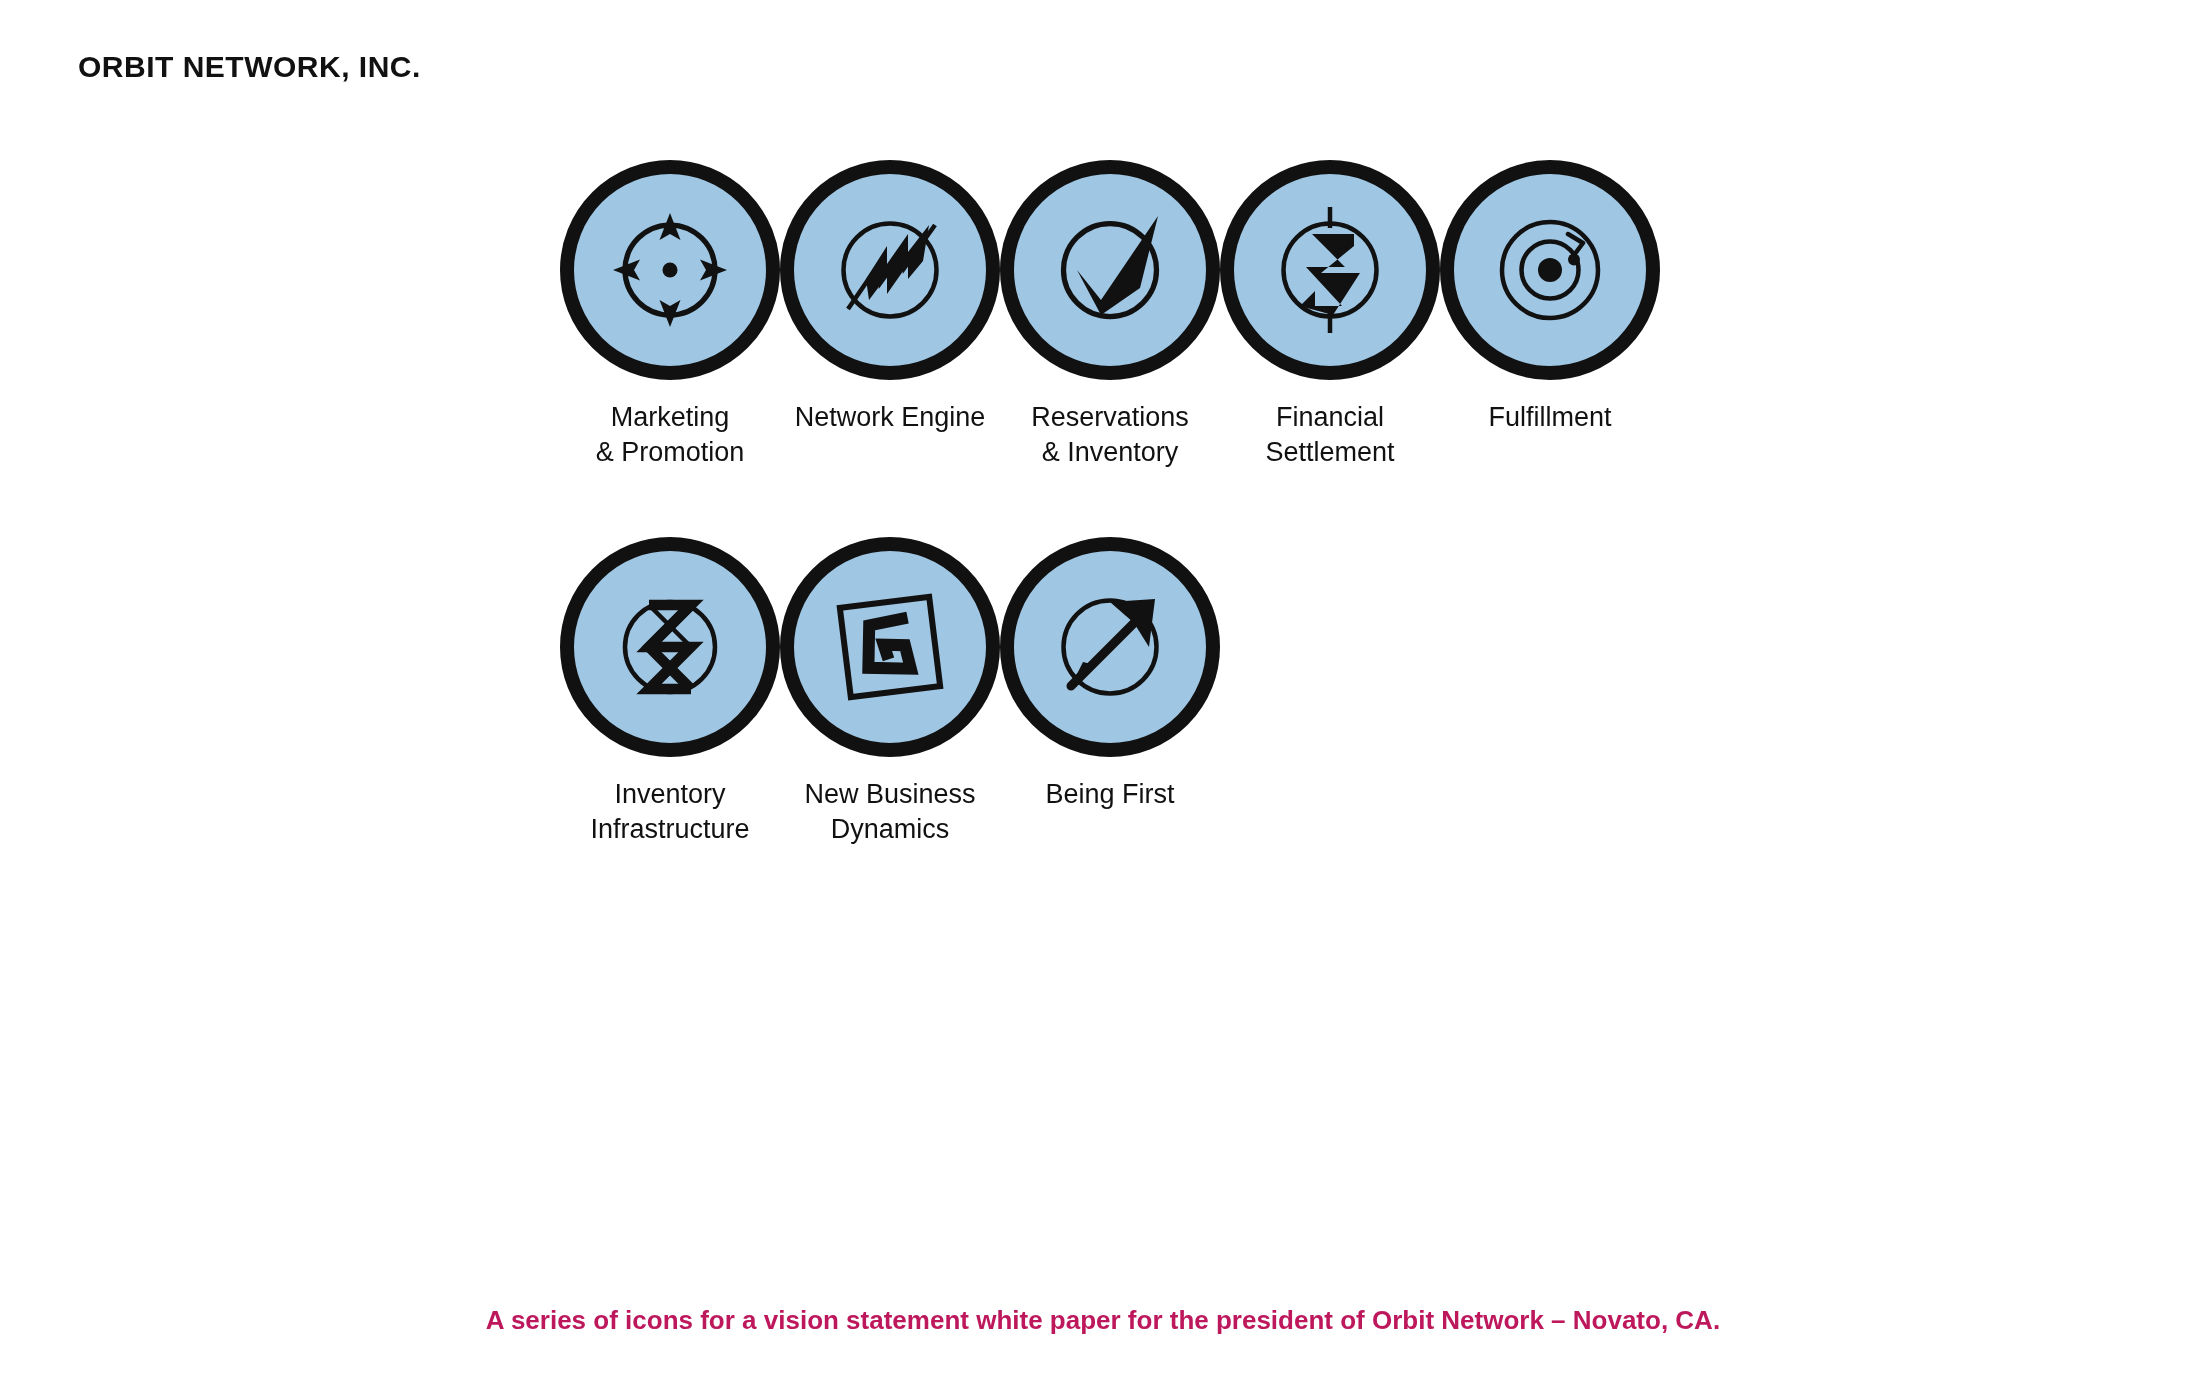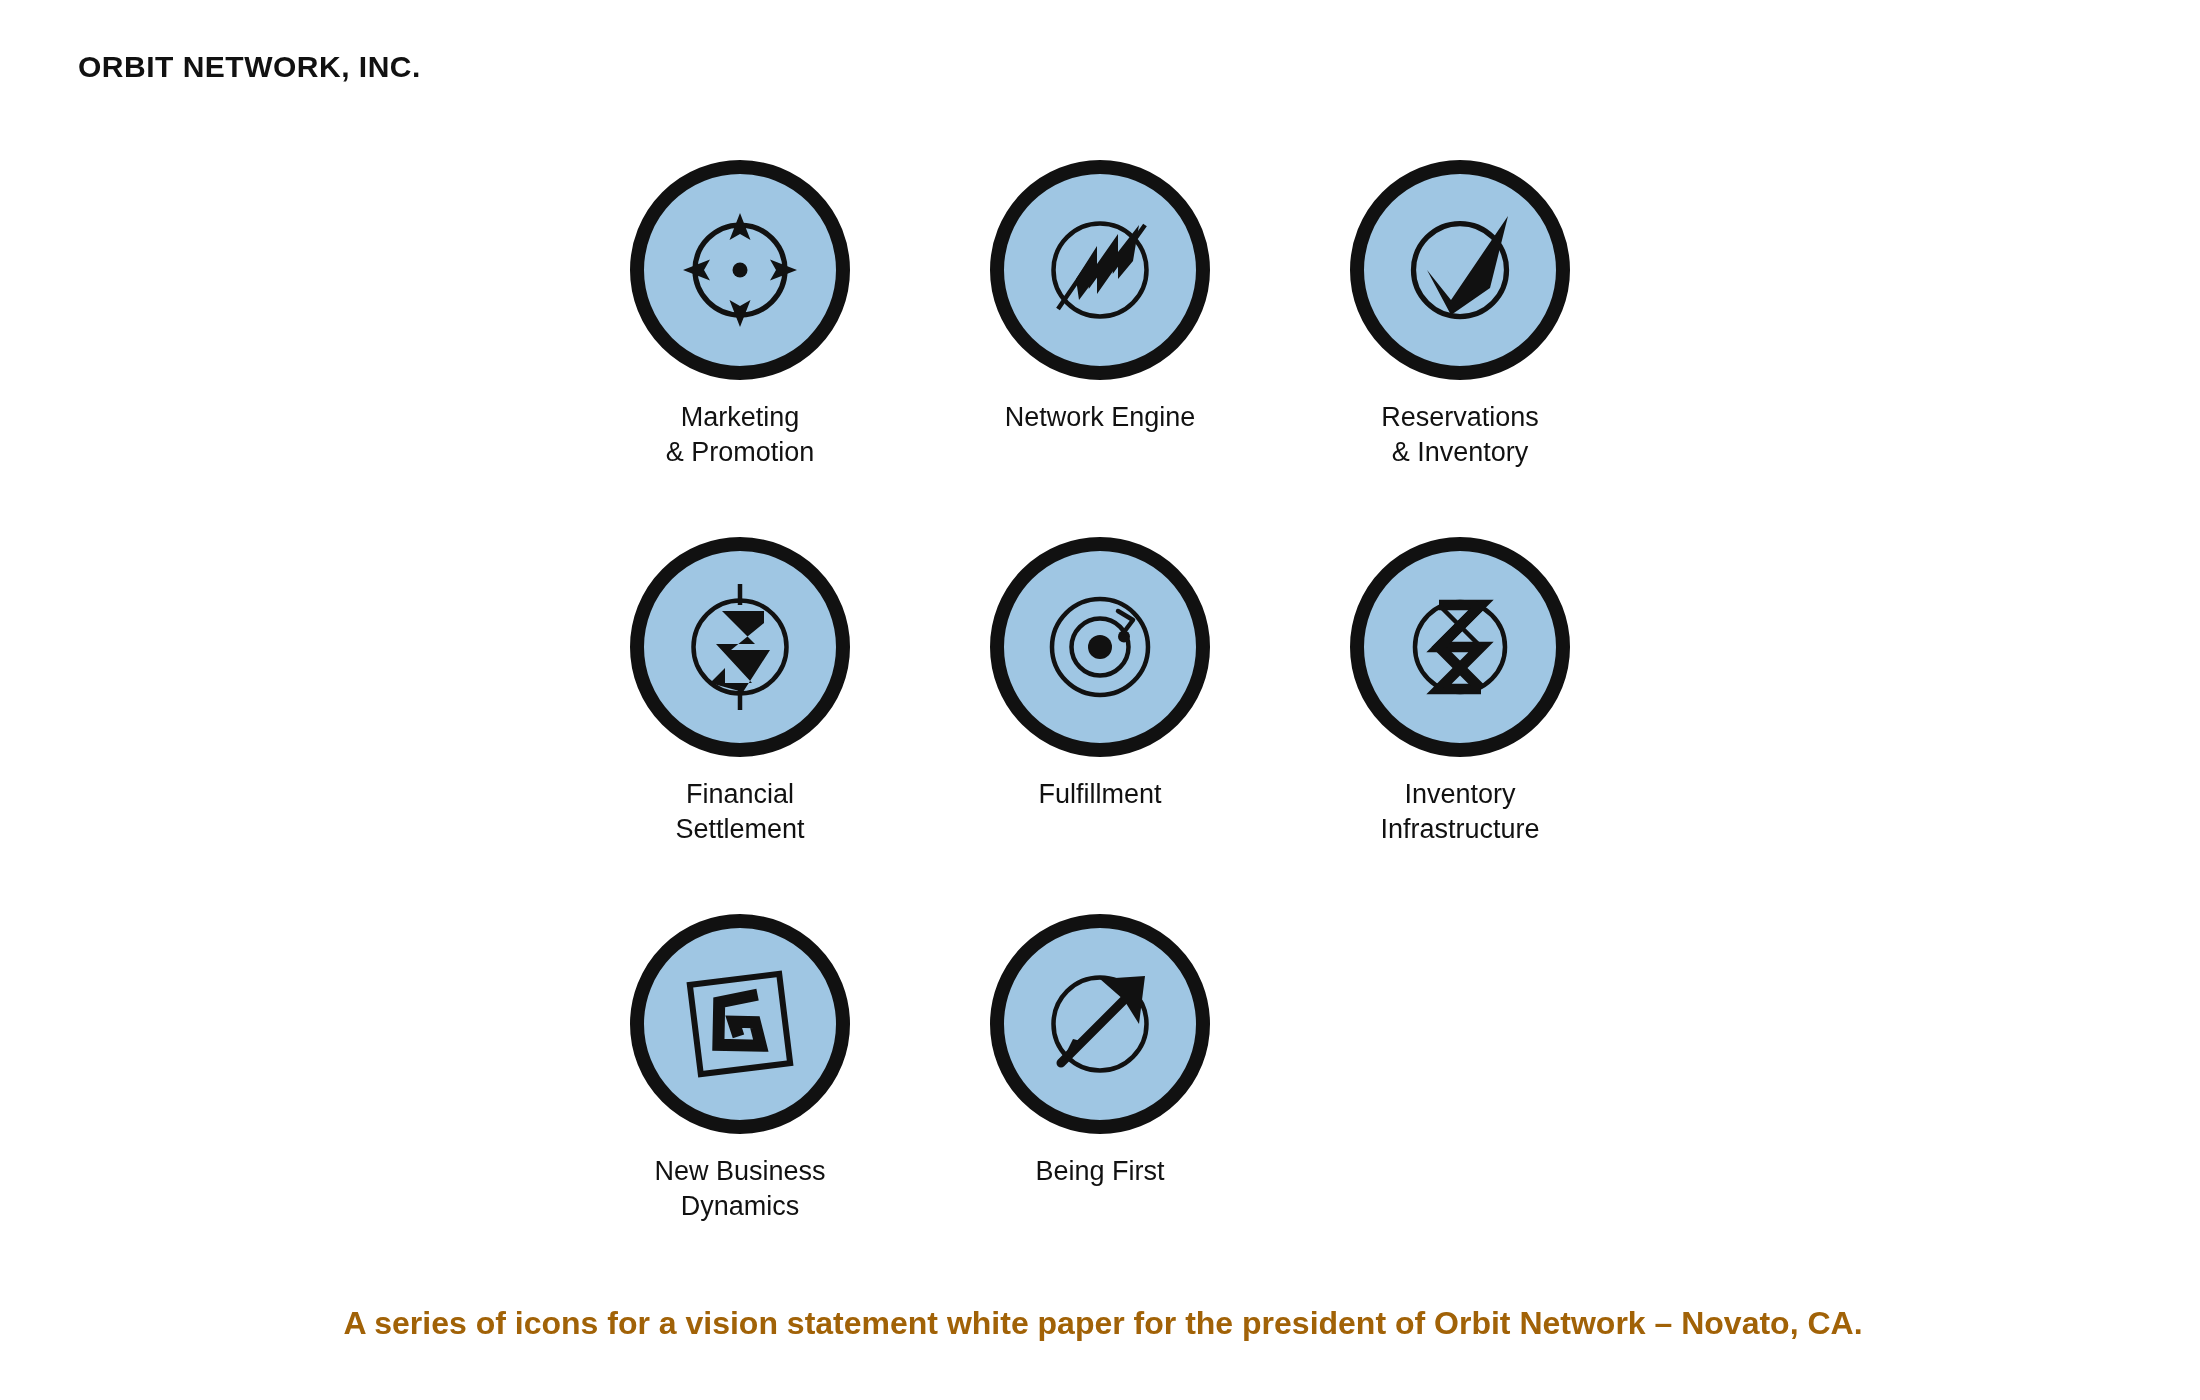--- a/index.html
+++ b/index.html
@@ -25,21 +25,21 @@
     letter-spacing: 0.5px;
     color: #111111;
   }
 
   .icon-grid {
     position: absolute;
     left: 560px;
     top: 160px;
     width: 1080px;
     display: grid;
-    grid-template-columns: repeat(3, 1fr);
+    grid-template-columns: repeat(5, 1fr);
     grid-row-gap: 68px;
     grid-column-gap: 0px;
   }
 
   .icon-cell {
     display: flex;
     flex-direction: column;
     align-items: center;
   }
 
@@ -68,23 +68,23 @@
     white-space: pre-line;
     font-weight: 400;
   }
 
   .caption {
     position: absolute;
     left: 0;
     right: 0;
     top: 1305px;
     text-align: center;
-    font-size: 32px;
+    font-size: 26px;
     font-weight: bold;
-    color: #a16207;
+    color: #be185d;
     margin-left: 6px;
   }
 </style>
 </head>
 <body>
 
 <div class="page-title">ORBIT NETWORK, INC.</div>
 
 <div class="icon-grid">
 

